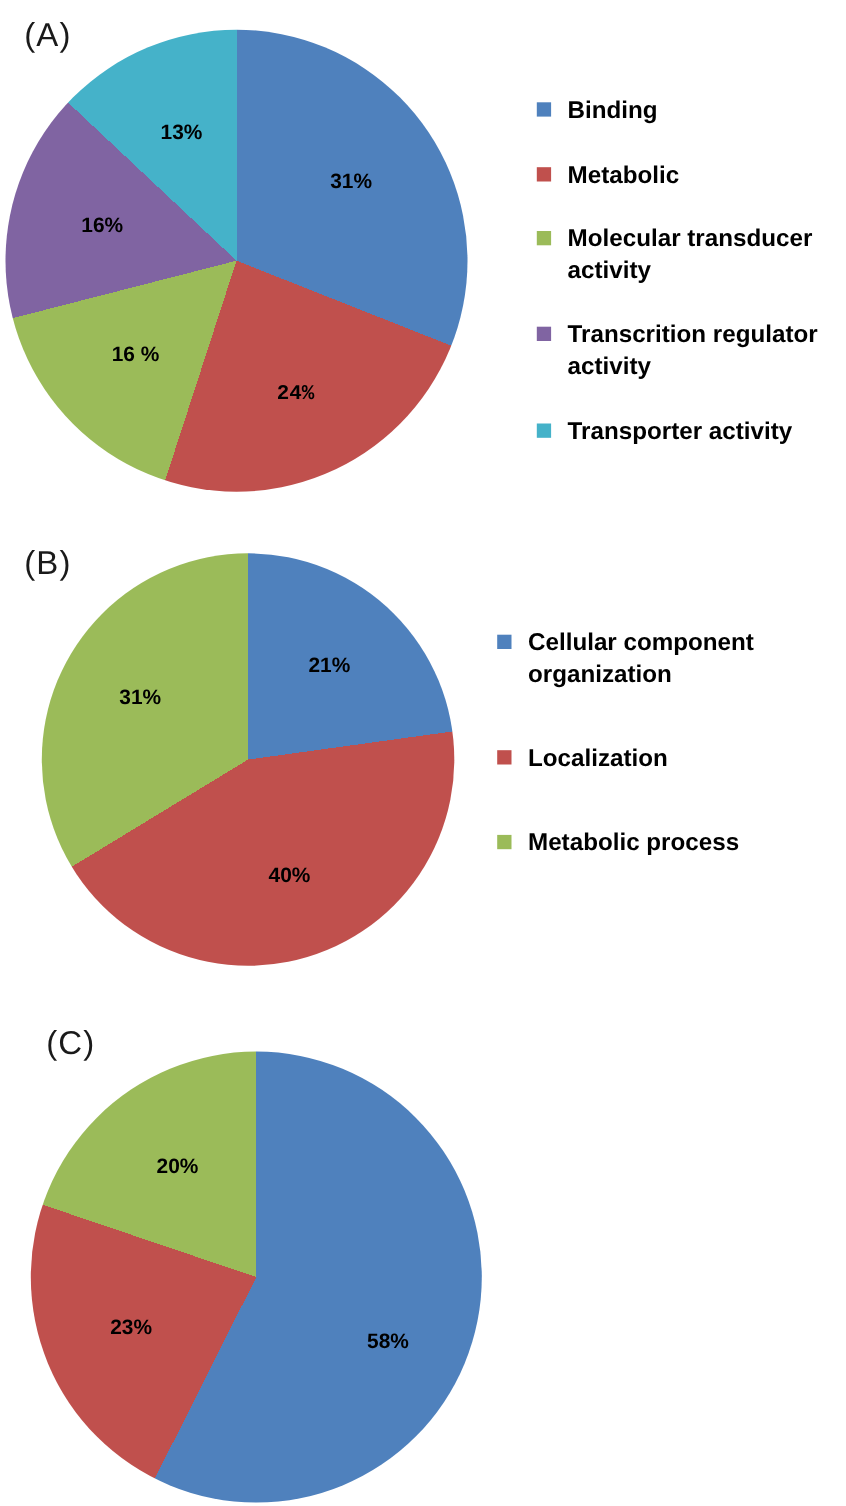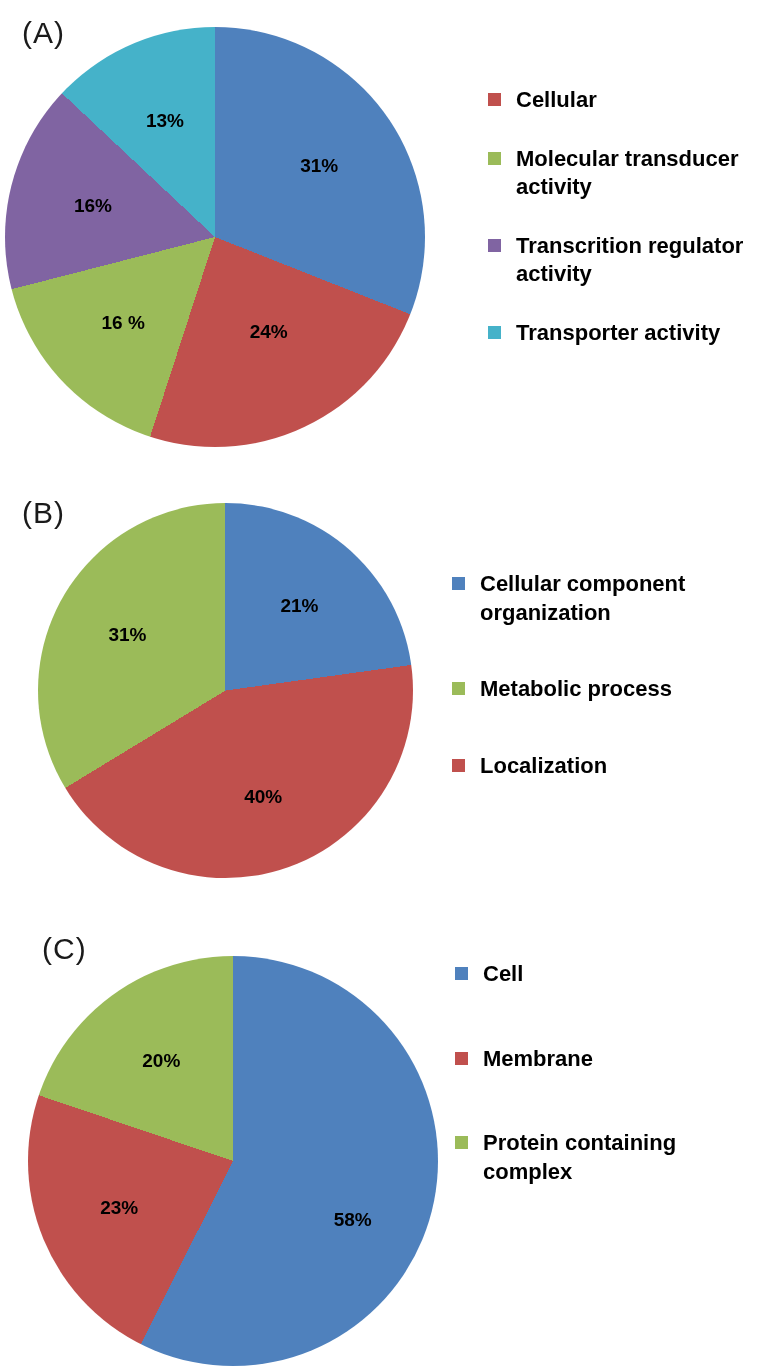--- a/index.html
+++ b/index.html
@@ -67,29 +67,33 @@
   .label-c { left: 42px; top: 932px; }
 </style>
 </head>
 <body>
 
 <div class="canvas">
 
   <div class="panel-label label-a">(A)</div>
   <div class="pie pie-a" style="background: conic-gradient(rgb(79, 129, 189) 0deg, rgb(79, 129, 189) 111.6deg, rgb(192, 80, 77) 111.6deg, rgb(192, 80, 77) 198deg, rgb(155, 187, 89) 198deg, rgb(155, 187, 89) 255.6deg, rgb(128, 100, 162) 255.6deg, rgb(128, 100, 162) 313.2deg, rgb(69, 178, 201) 313.2deg, rgb(69, 178, 201) 360deg);">
       <div class="slice-label" style="left: 314.212px; top: 139.177px;">31%</div>
-      <div class="slice-label" style="left: 263.648px; top: 305px;">24%</div>
+      <div class="slice-label" style="left: 263.648px; top: 331px; font-family: Liberation Mono, monospace;">24%</div>
       <div class="slice-label" style="left: 118.15px; top: 296.253px;">16 %</div>
       <div class="slice-label" style="left: 87.9585px; top: 178.665px;">16%</div>
       <div class="slice-label" style="left: 159.959px; top: 94.3629px;">13%</div>
     </div>
   <div class="legend legend-a">
       <div class="legend-item">
+        <span class="legend-marker" style="background: rgb(79, 129, 189);"></span>
+        <span class="legend-text">Binding</span>
+      </div>
+      <div class="legend-item">
         <span class="legend-marker" style="background: rgb(192, 80, 77);"></span>
-        <span class="legend-text">Cellular</span>
+        <span class="legend-text">Metabolic</span>
       </div>
       <div class="legend-item">
         <span class="legend-marker" style="background: rgb(155, 187, 89);"></span>
         <span class="legend-text">Molecular transducer activity</span>
       </div>
       <div class="legend-item">
         <span class="legend-marker" style="background: rgb(128, 100, 162);"></span>
         <span class="legend-text">Transcrition regulator activity</span>
       </div>
       <div class="legend-item">
@@ -103,43 +107,29 @@
       <div class="slice-label" style="left: 261.435px; top: 102.707px;">21%</div>
       <div class="slice-label" style="left: 225.174px; top: 293.504px; text-align: center;">40%</div>
       <div class="slice-label" style="left: 89.4382px; top: 132.363px;">31%</div>
     </div>
   <div class="legend legend-b">
       <div class="legend-item">
         <span class="legend-marker" style="background: rgb(79, 129, 189);"></span>
         <span class="legend-text">Cellular component organization</span>
       </div>
       <div class="legend-item">
+        <span class="legend-marker" style="background: rgb(192, 80, 77);"></span>
+        <span class="legend-text">Localization</span>
+      </div>
+      <div class="legend-item">
         <span class="legend-marker" style="background: rgb(155, 187, 89);"></span>
         <span class="legend-text">Metabolic process</span>
-      </div>
-      <div class="legend-item">
-        <span class="legend-marker" style="background: rgb(192, 80, 77);"></span>
-        <span class="legend-text">Localization</span>
       </div>
     </div>
 
   <div class="panel-label label-c">(C)</div>
   <div class="pie pie-c" style="background: conic-gradient(rgb(79, 129, 189) 0deg, rgb(79, 129, 189) 206.733deg, rgb(192, 80, 77) 206.733deg, rgb(192, 80, 77) 288.713deg, rgb(155, 187, 89) 288.713deg, rgb(155, 187, 89) 360deg);">
       <div class="slice-label" style="left: 324.668px; top: 233.435px; margin-top: 31px;">58%</div>
       <div class="slice-label" style="left: 91.1807px; top: 251.628px; text-align: center;">23%</div>
       <div class="slice-label" style="left: 133.323px; top: 105.043px;">20%</div>
     </div>
-  <div class="legend legend-c">
-      <div class="legend-item">
-        <span class="legend-marker" style="background: rgb(79, 129, 189);"></span>
-        <span class="legend-text">Cell</span>
-      </div>
-      <div class="legend-item">
-        <span class="legend-marker" style="background: rgb(192, 80, 77);"></span>
-        <span class="legend-text">Membrane</span>
-      </div>
-      <div class="legend-item">
-        <span class="legend-marker" style="background: rgb(155, 187, 89);"></span>
-        <span class="legend-text">Protein containing complex</span>
-      </div>
-    </div>
 
 </div>
 
 </body></html>

